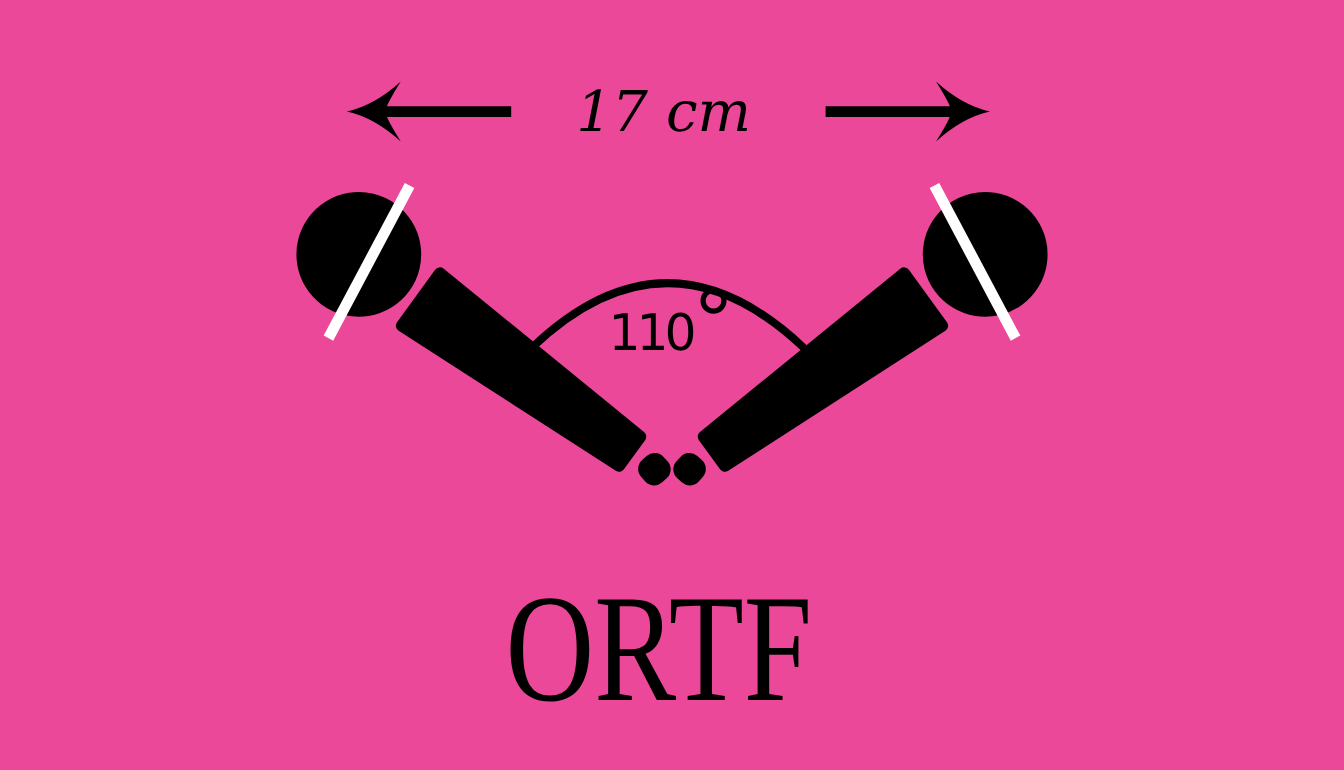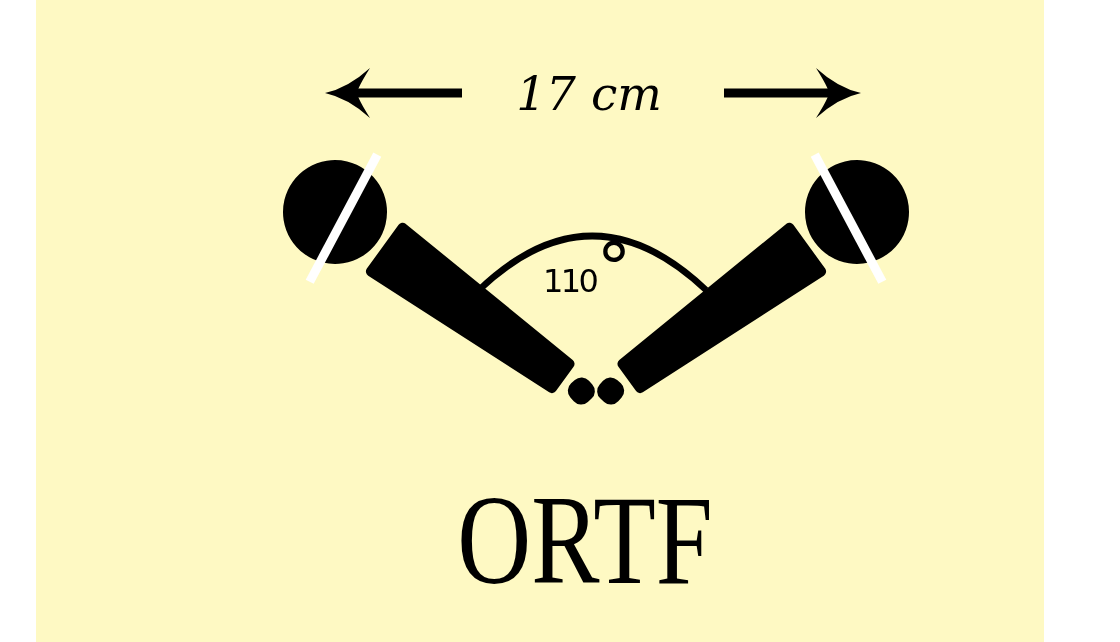--- a/index.html
+++ b/index.html
@@ -2,26 +2,25 @@
 <html><head>
 <meta charset="utf-8">
 <style>
   html, body {
     margin: 0;
     padding: 0;
     background: #ffffff;
   }
   .stage {
     position: relative;
-    width: 1008px;
+    width: 1120px;
     height: 642px;
-    background: #fef9c3;
+    background: #ec4899;
     overflow: hidden;
     font-family: "DejaVu Serif", serif;
-    margin-left: 36px;
   }
   .stage svg {
     position: absolute;
     left: 0;
     top: 0;
   }
   .spacing-label {
     position: absolute;
     left: 553px;
     top: 70px;
@@ -36,21 +35,21 @@
   .angle-label {
     position: absolute;
     left: 507px;
     top: 233px;
     line-height: 1;
     color: #000000;
     white-space: nowrap;
     font-family: "DejaVu Sans", sans-serif;
   }
   .angle-value {
-    font-size: 32px;
+    font-size: 42px;
     letter-spacing: -0.08em;
   }
   .degree {
     font-size: 70px;
     letter-spacing: 0;
   }
   .title {
     position: absolute;
     left: 549px;
     top: 476px;

